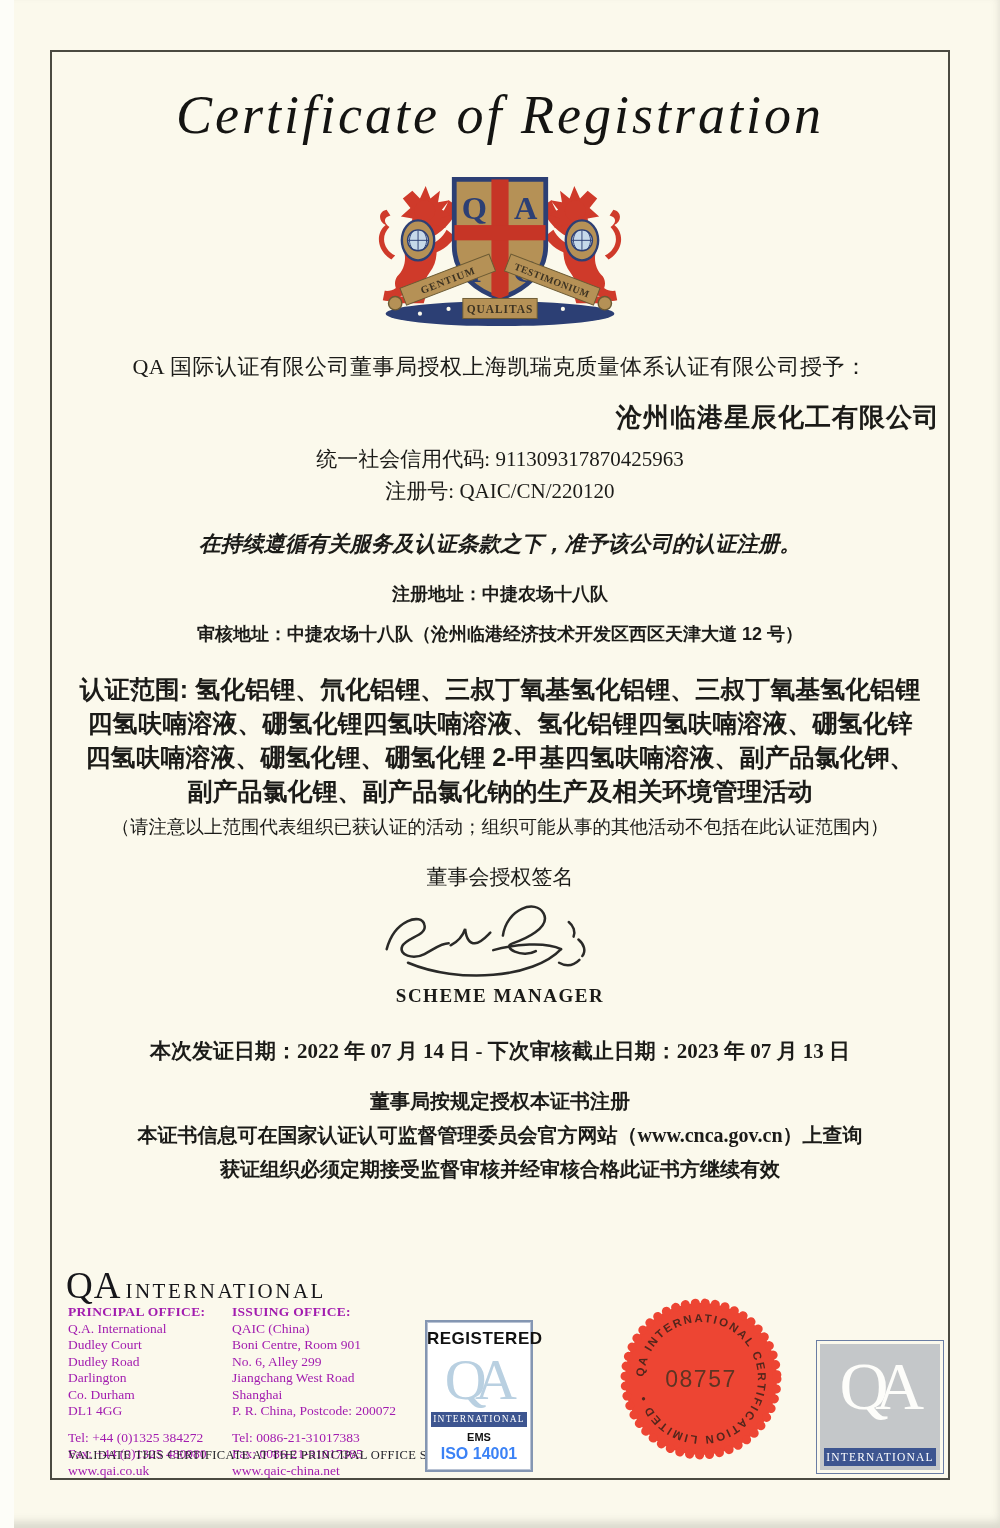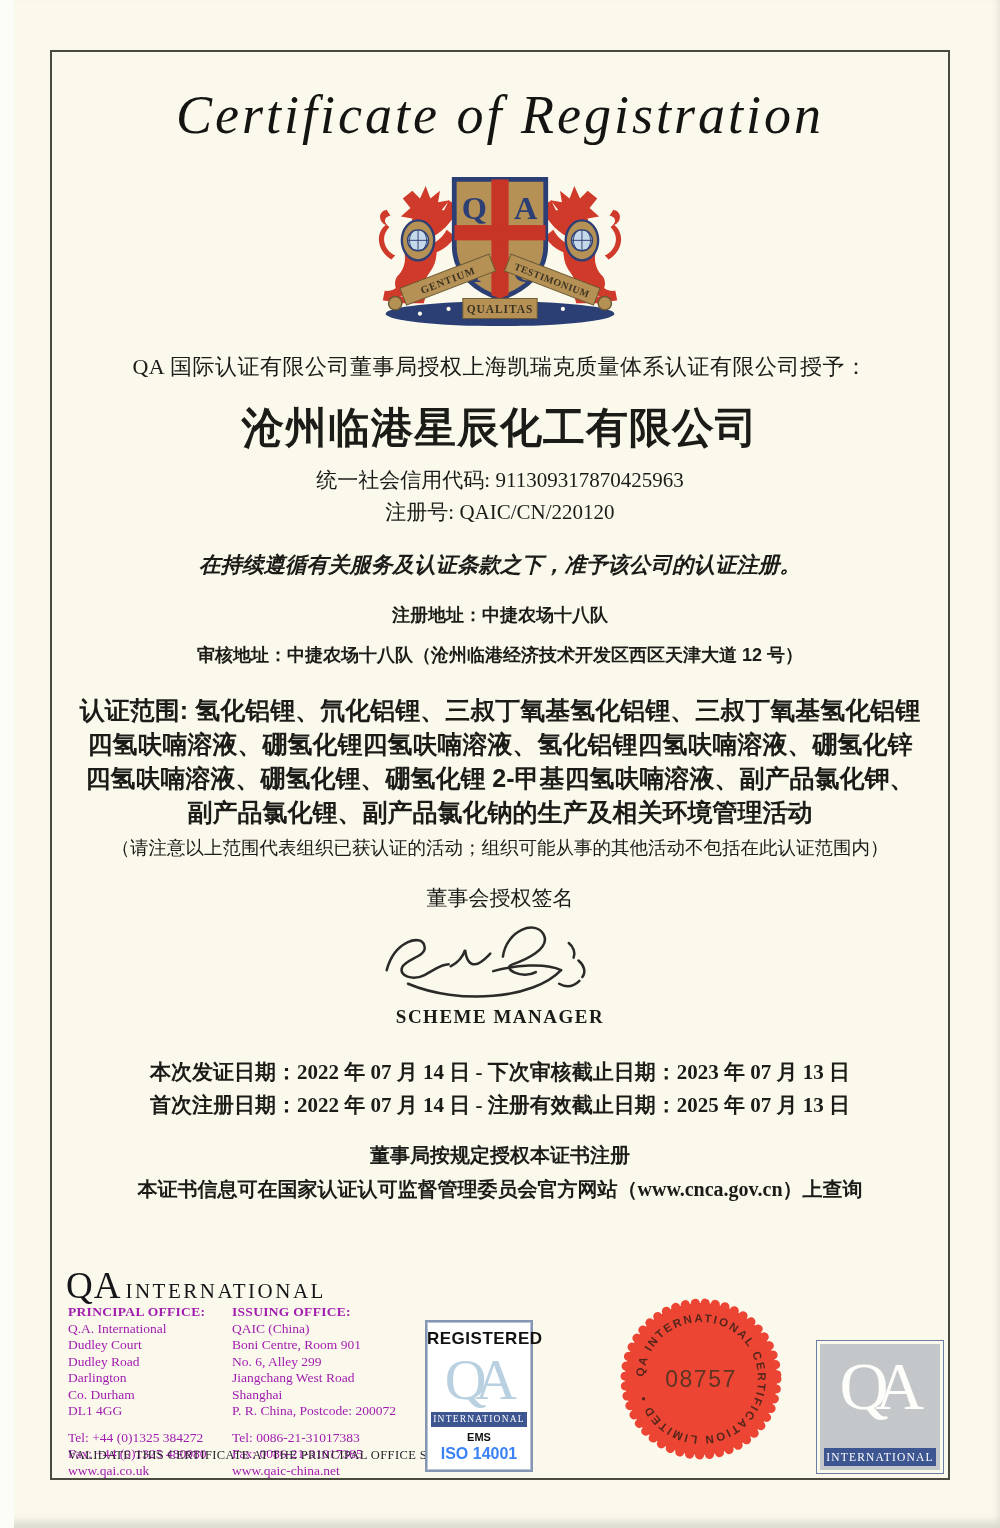--- a/index.html
+++ b/index.html
@@ -5,21 +5,21 @@
   html,body{margin:0;padding:0;}
   body{background:#e9e9e2;font-family:"Liberation Serif","DejaVu Serif",serif;}
   .page{position:relative;width:1000px;height:1528px;margin:0 auto;background:#fbf9ec;overflow:hidden;
         box-shadow:inset 14px 0 0 #fdfdf8, inset 0 -6px 8px rgba(120,120,110,.25);color:#1b1b18;}
   .frame{position:absolute;left:50px;top:50px;width:896px;height:1426px;border:2px solid #4b4a41;}
   .content{position:absolute;left:60px;top:50px;width:880px;text-align:center;}
   .c{text-align:center;}
   .title{margin-top:34px;font-size:54px;font-style:italic;letter-spacing:3px;line-height:1.15;color:#141412;}
   .crest-wrap{margin-top:20px;height:162px;}
   .intro{margin-top:24px;font-size:22px;letter-spacing:.5px;}
-  .company{margin-top:18px;font-size:42px;font-weight:900;font-family:"Liberation Sans","DejaVu Sans",sans-serif;letter-spacing:1px;}
+  .company{margin-top:18px;font-size:26px;font-weight:900;font-family:"Liberation Sans","DejaVu Sans",sans-serif;letter-spacing:1px;text-align:right;}
   .code{margin-top:10px;font-size:21px;}
   .regno{margin-top:4px;font-size:21px;}
   .statement{margin-top:24px;font-size:21.5px;font-style:italic;font-weight:700;line-height:31px;}
   .addr{margin-top:22px;font-size:18px;font-weight:800;font-family:"Liberation Sans","DejaVu Sans",sans-serif;}
   .addr2{margin-top:16px;}
   .scope{margin:26px auto 0 auto;width:844px;font-size:25px;font-weight:900;line-height:34px;
          font-family:"Liberation Sans","DejaVu Sans",sans-serif;}
   .scope-note{margin-top:6px;font-size:18.5px;}
   .sign-label{margin-top:24px;font-size:21px;}
   .sig{margin-top:2px;height:92px;}
@@ -159,25 +159,25 @@
           <path d="M216 48 C222 53 224 60 220 65"></path>
           <path d="M196 72 C205 77 212 74 217 69"></path>
         </g>
       </svg>
     </div>
 
     <div class="scheme">SCHEME MANAGER</div>
 
     <div class="dates">
       <div class="c">本次发证日期：2022 年 07 月 14 日 - 下次审核截止日期：2023 年 07 月 13 日</div>
-      <div class="c">首次注册日期：2022 年 07 月 14 日 - 注册有效截止日期：2025 年 07 月 13 日</div>
     </div>
 
     <div class="fn fn1">董事局按规定授权本证书注册</div>
     <div class="fn fn2">本证书信息可在国家认证认可监督管理委员会官方网站（www.cnca.gov.cn）上查询</div>
+    <div class="fn fn3">获证组织必须定期接受监督审核并经审核合格此证书方继续有效</div>
   </div>
 
   <div class="brand">
     <span class="bq">QA</span>
     <span class="bi">INTERNATIONAL</span>
   </div>
 
   <div class="office o1">
     <div class="oh">PRINCIPAL OFFICE:</div>
     <div>Q.A. International</div>

